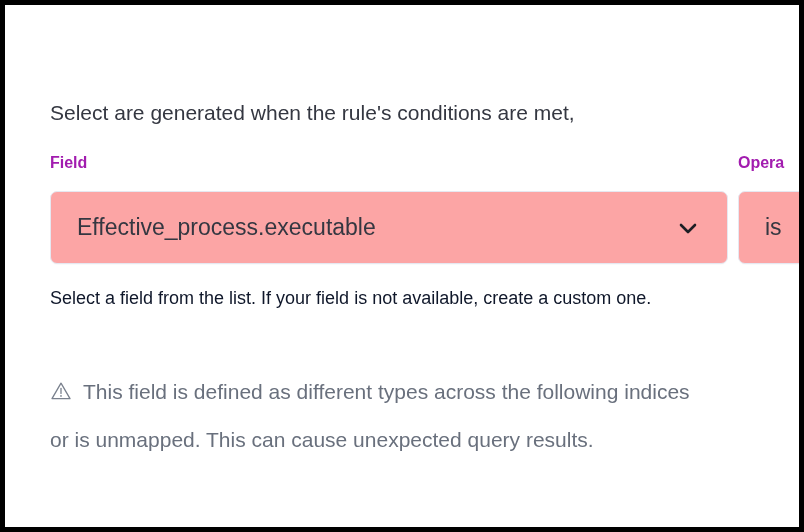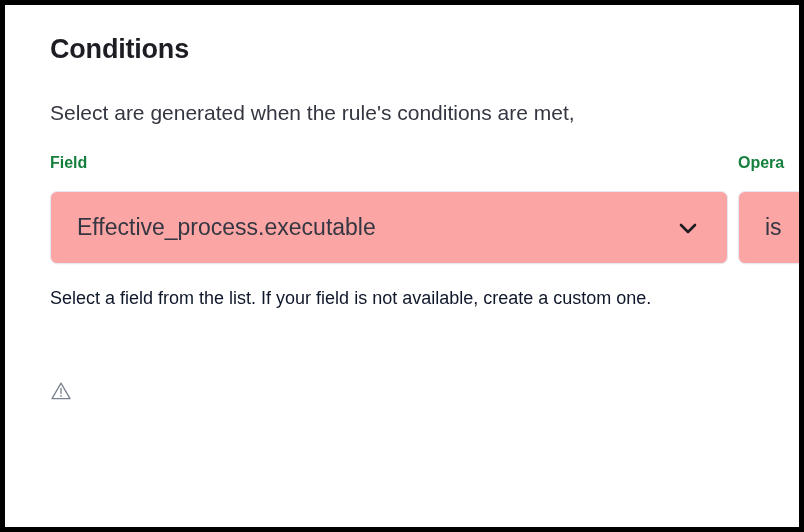--- a/index.html
+++ b/index.html
@@ -71,21 +71,21 @@
   }
   .operator-col {
     position: absolute;
     left: 733px;
     top: 0;
     width: 130px;
   }
   .form-label {
     font-size: 16px;
     font-weight: bold;
-    color: #15803d;
+    color: #a21caf;
     white-space: nowrap;
     display: block;
     height: 20px;
     line-height: 20px;
   }
 
   .select-box {
     position: relative;
     margin-top: 18px;
     height: 73px;
@@ -145,21 +145,20 @@
     width: 22px;
     height: 22px;
   }
 </style>
 </head>
 <body>
 
 <div id="frame">
   <div id="panel">
 
-    <div class="panel-title">Conditions</div>
 
     <div class="panel-desc">Select are generated when the rule's conditions are met,</div>
 
     <div class="form-row">
 
       <div class="field-col">
         <span class="form-label">Field</span>
 
         <div class="select-box field-select">
           <span class="select-value">Effective_process.executable</span>
@@ -183,17 +182,17 @@
 
     <div class="help-text">Select a field from the list. If your field is not available, create a custom one.</div>
 
     <div class="warning-block">
       <span class="warn-icon">
         <svg width="22" height="22" viewBox="0 0 22 22" aria-hidden="true">
           <path d="M11 3.2 L20 18.6 L2 18.6 Z" fill="none" stroke="#79808d" stroke-width="1.3" stroke-linejoin="round"></path>
           <path d="M11 8.4 L11 13.4" stroke="#79808d" stroke-width="1.3" stroke-linecap="round"></path>
           <circle cx="11" cy="15.9" r="0.85" fill="#79808d"></circle>
         </svg>
-      </span>
+      </span><span>This field is defined as different types across the following indices or is unmapped. This can cause unexpected query results.</span>
     </div>
 
   </div>
 </div>
 
 </body></html>

